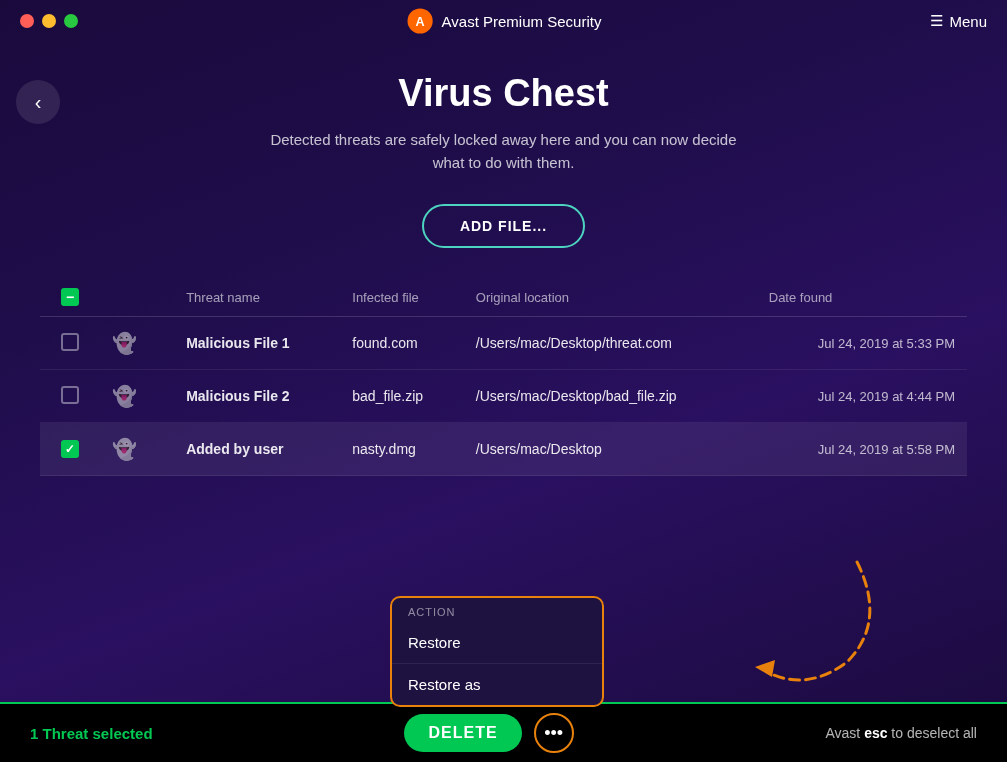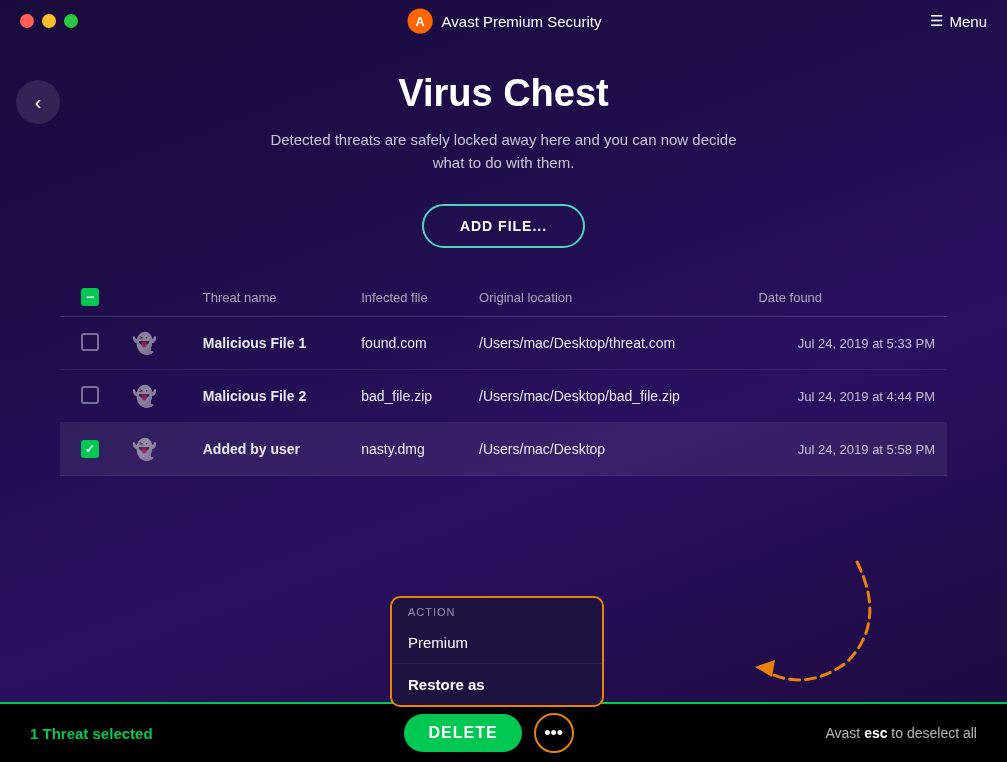--- a/index.html
+++ b/index.html
@@ -78,21 +78,21 @@
       color: white;
       font-size: 20px;
       cursor: pointer;
       display: flex;
       align-items: center;
       justify-content: center;
     }
 
     
     .main-content {
-      padding: 30px 60px 0;
+      padding: 30px 40px 0;
       text-align: center;
     }
 
     .page-title {
       font-size: 38px;
       font-weight: 700;
       color: white;
       margin-bottom: 14px;
     }
 
@@ -308,21 +308,20 @@
     .action-item {
       padding: 12px 16px;
       font-size: 15px;
       color: white;
       cursor: pointer;
       border-bottom: 1px solid rgba(255,255,255,0.08);
     }
 
     .action-item:last-child {
       border-bottom: none;
-      font-weight: bold;
     }
 
     .col-checkbox-header {
       display: flex;
       justify-content: center;
     }
   </style>
 </head>
 <body>
 
@@ -416,21 +415,21 @@
         <td>/Users/mac/Desktop</td>
         <td>Jul 24, 2019 at 5:58 PM</td>
       </tr>
     </tbody>
   </table>
 </div>
 
 <div class="action-dropdown">
   <div class="action-label">ACTION</div>
   <div class="action-item">
-    <span>Premium</span>
+    <span>Restore</span>
   </div>
   <div class="action-item">
     <span>Restore as</span>
   </div>
 </div>
 
 <svg style="position:absolute; bottom:60px; right:100px; pointer-events:none;" width="220" height="160">
 
   <path d="M 170,20 Q 200,80 160,120 Q 120,150 80,130" fill="none" stroke="#e8820c" stroke-width="3" stroke-dasharray="10,6" stroke-linecap="round"></path>
 

